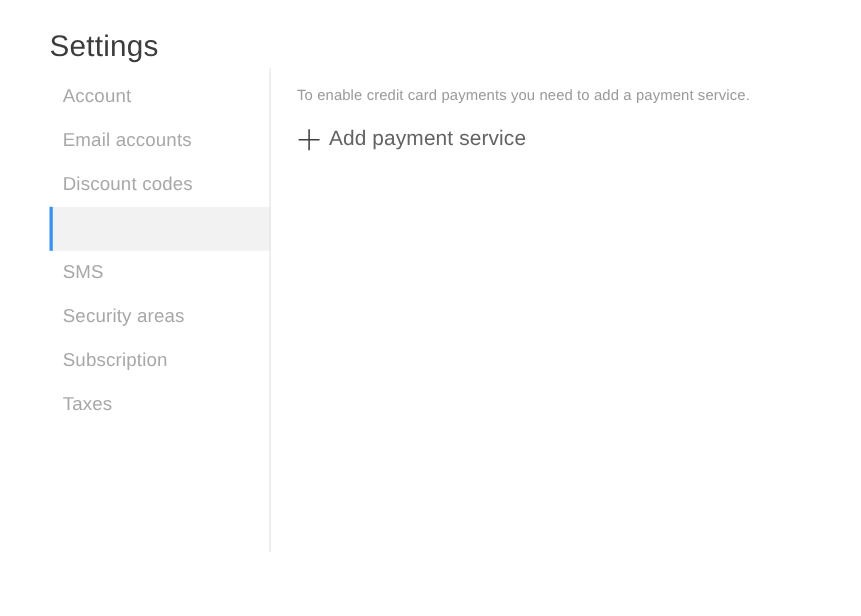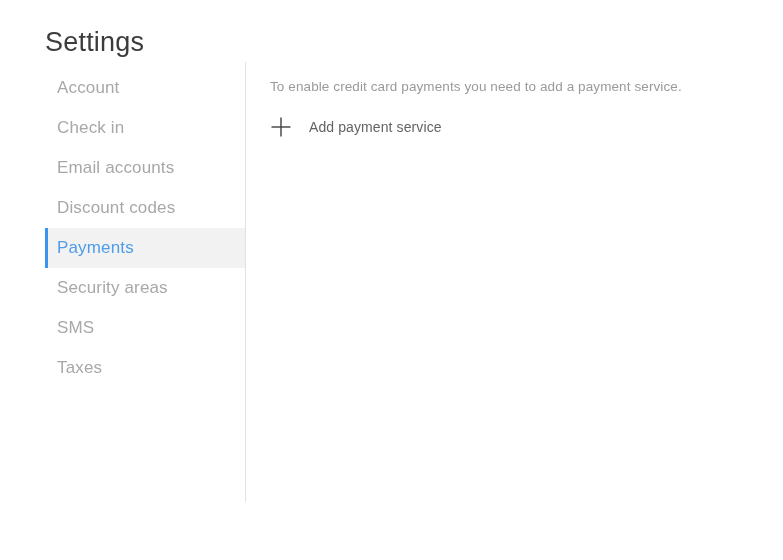--- a/index.html
+++ b/index.html
@@ -150,22 +150,22 @@
     display: inline-block;
     width: 22px;
     height: 22px;
     flex: 0 0 22px;
   }
   .plus-icon svg {
     display: block;
   }
 
   .add-action-label {
-    margin-left: 17px;
-    font-size: 14px;
+    margin-left: 7px;
+    font-size: 19px;
     font-weight: 400;
     color: #636363;
     letter-spacing: 0.1px;
     line-height: 18px;
     white-space: nowrap;
   }
 </style>
 </head>
 <body>
 
@@ -174,38 +174,37 @@
   <div class="left-col">
 
     <div class="page-title">Settings</div>
 
     <nav class="settings-nav">
 
     <div class="nav-item">
           <span class="nav-label">Account</span>
         </div>
         <div class="nav-item">
-          <span class="nav-label">Check in</span>
-        </div>
-        <div class="nav-item">
           <span class="nav-label">Email accounts</span>
         </div>
         <div class="nav-item">
           <span class="nav-label">Discount codes</span>
         </div>
         <div class="nav-item selected" aria-current="page">
           <span class="nav-row-bg"></span>
           <span class="nav-accent"></span>
-          <span class="nav-label">Payments</span>
+        </div>
+        <div class="nav-item">
+          <span class="nav-label">SMS</span>
         </div>
         <div class="nav-item">
           <span class="nav-label">Security areas</span>
         </div>
         <div class="nav-item">
-          <span class="nav-label">SMS</span>
+          <span class="nav-label">Subscription</span>
         </div>
         <div class="nav-item">
           <span class="nav-label">Taxes</span>
         </div>
       </nav>
 
   </div>
 
   <div class="v-divider"></div>
 

